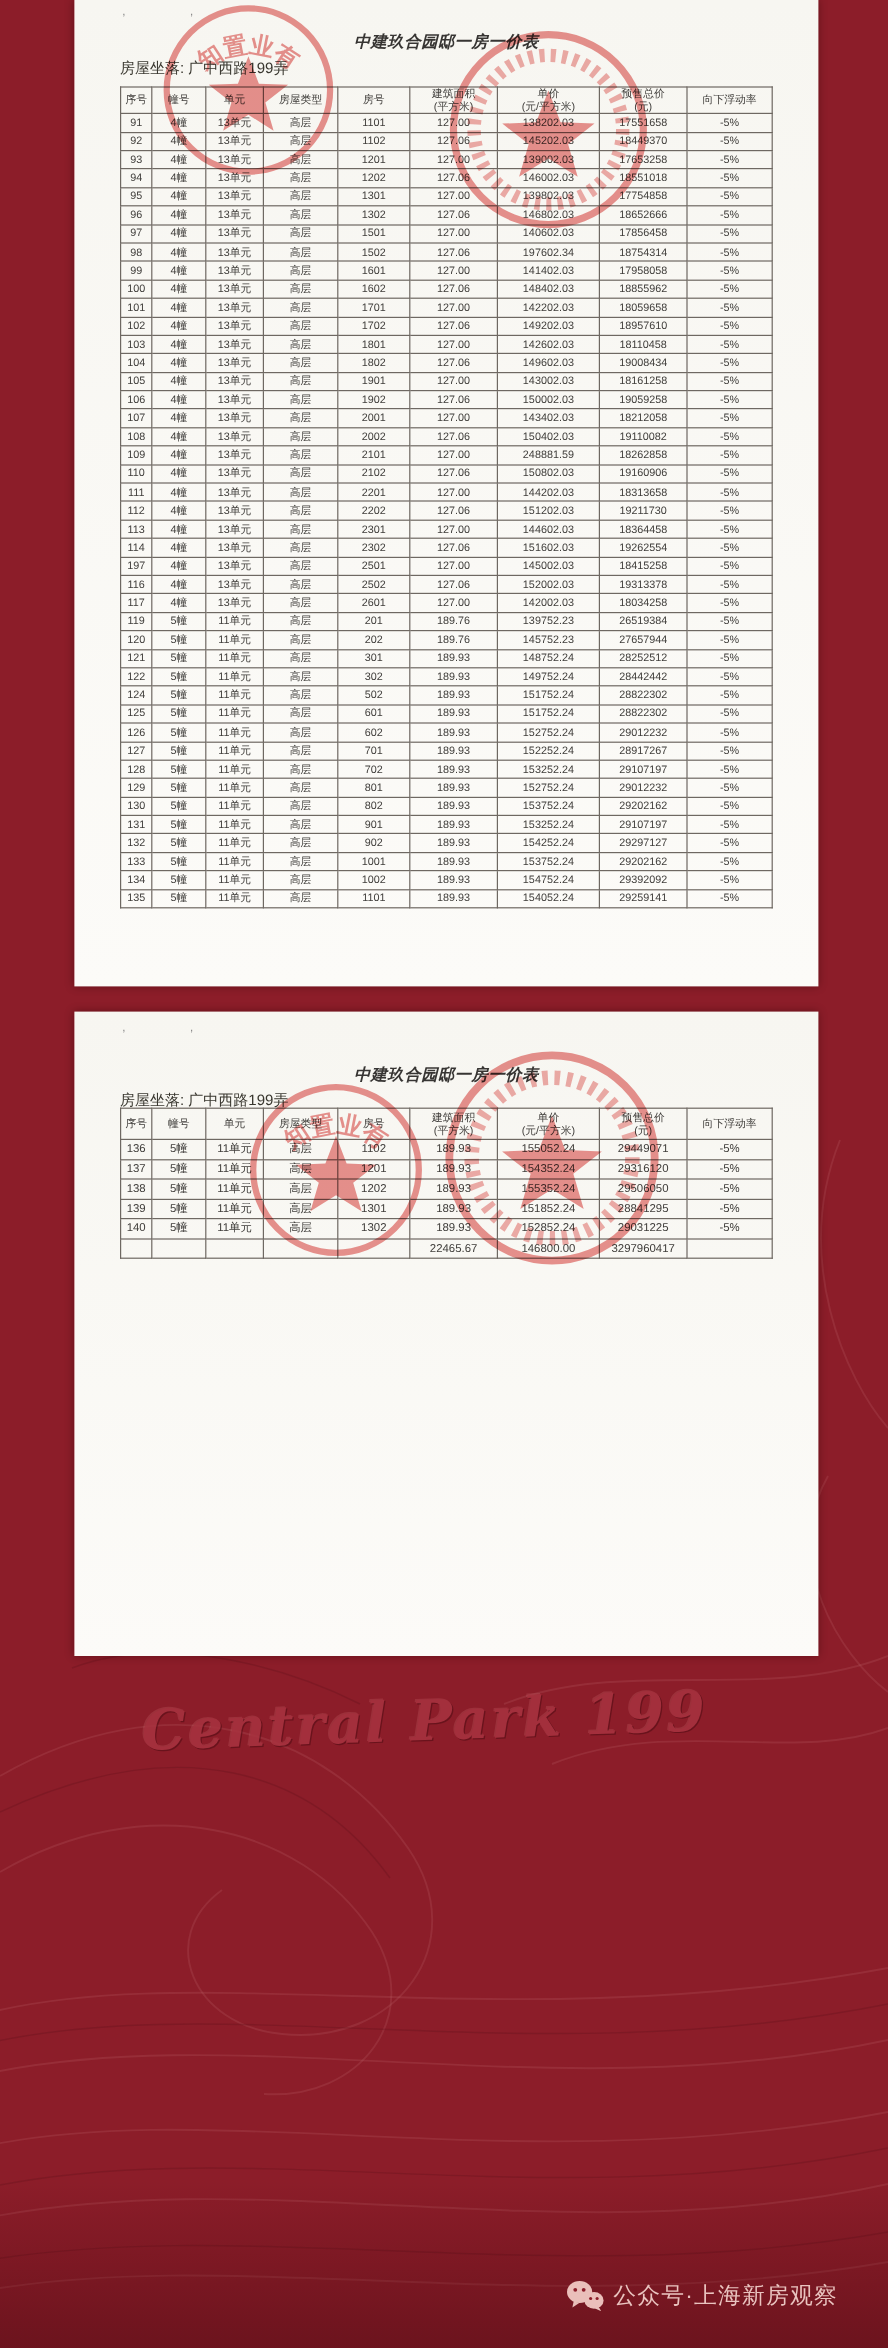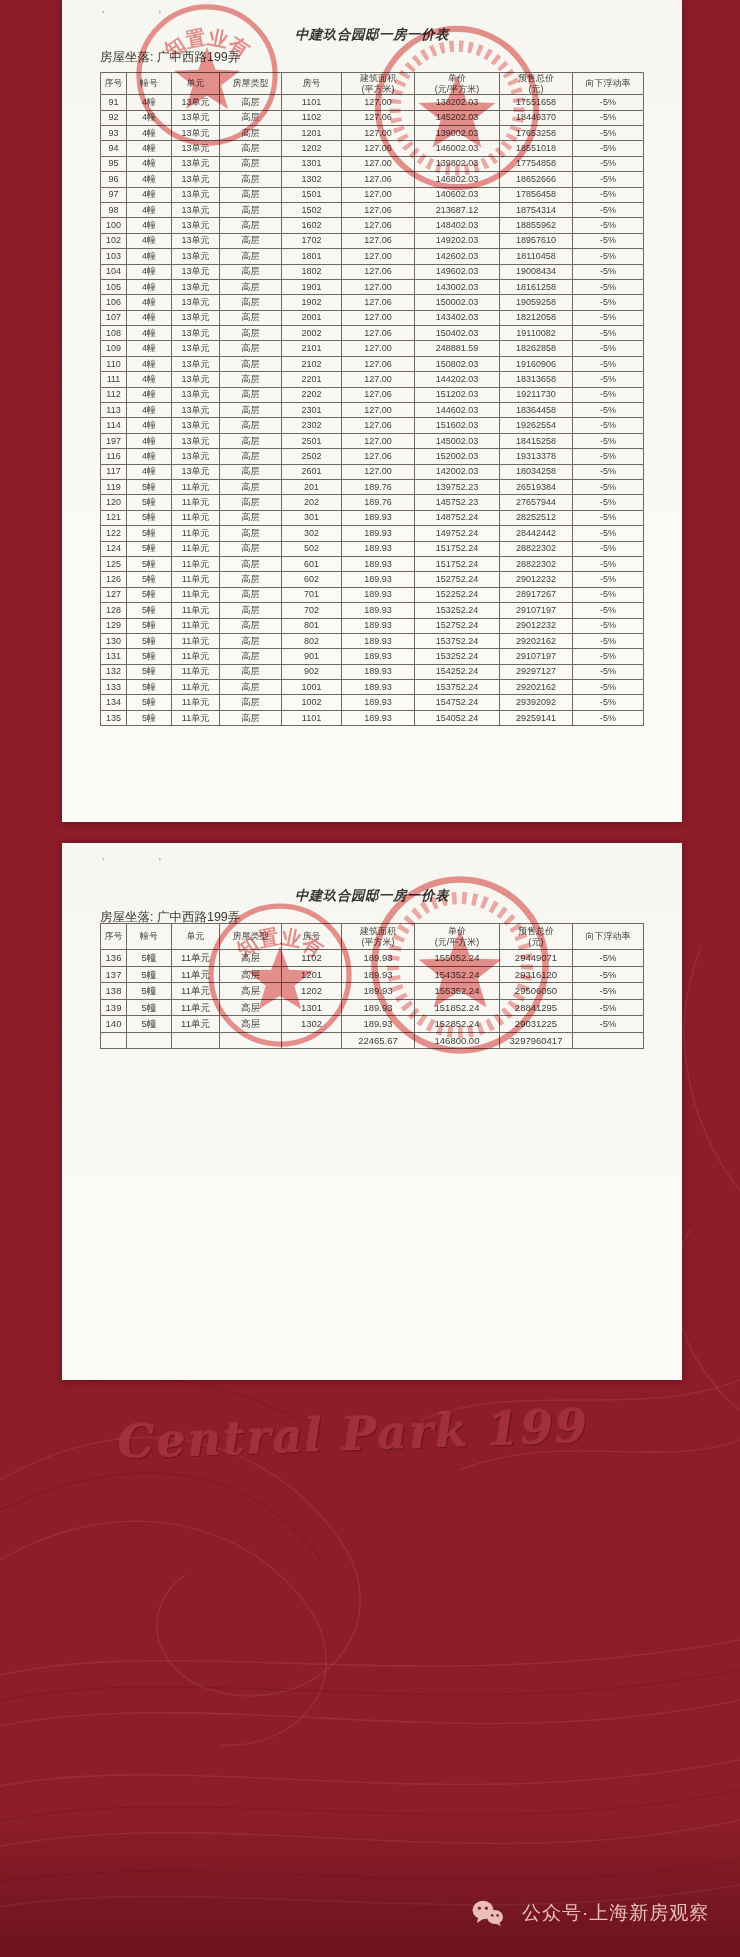--- a/index.html
+++ b/index.html
@@ -65,21 +65,21 @@
   .page1 .price-table th{height:21px;}
   .page2 .price-table th{height:25px;}
   .price-table td{font-size:9px;line-height:1;}
   .page1 .price-table td{height:14.4px;}
   .page2 .price-table td{height:15.5px;font-size:9.5px;}
   
   .seal{position:absolute;mix-blend-mode:multiply;opacity:.55;pointer-events:none;}
   
   .footer{
     position:absolute;left:472px;top:1897px;height:32px;
-    display:flex;align-items:center;gap:18px;
+    display:flex;align-items:center;gap:7px;
   }
   .footer-label{
     color:#e9c3bf;font-size:19px;letter-spacing:1px;white-space:nowrap;
   }
 </style>
 </head>
 <body>
 
 <svg class="bg-pattern" width="740" height="1957" viewBox="0 0 740 1957">
   <g fill="none" stroke="#c06a6d" stroke-opacity="0.22" stroke-width="1.6">
@@ -221,33 +221,55 @@
           <td>17856458</td>
           <td>-5%</td>
         </tr>
         <tr>
           <td>98</td>
           <td>4幢</td>
           <td>13单元</td>
           <td>高层</td>
           <td>1502</td>
           <td>127.06</td>
-          <td>213687.12</td>
+          <td>197602.34</td>
           <td>18754314</td>
+          <td>-5%</td>
+        </tr>
+        <tr>
+          <td>99</td>
+          <td>4幢</td>
+          <td>13单元</td>
+          <td>高层</td>
+          <td>1601</td>
+          <td>127.00</td>
+          <td>141402.03</td>
+          <td>17958058</td>
           <td>-5%</td>
         </tr>
         <tr>
           <td>100</td>
           <td>4幢</td>
           <td>13单元</td>
           <td>高层</td>
           <td>1602</td>
           <td>127.06</td>
           <td>148402.03</td>
           <td>18855962</td>
+          <td>-5%</td>
+        </tr>
+        <tr>
+          <td>101</td>
+          <td>4幢</td>
+          <td>13单元</td>
+          <td>高层</td>
+          <td>1701</td>
+          <td>127.00</td>
+          <td>142202.03</td>
+          <td>18059658</td>
           <td>-5%</td>
         </tr>
         <tr>
           <td>102</td>
           <td>4幢</td>
           <td>13单元</td>
           <td>高层</td>
           <td>1702</td>
           <td>127.06</td>
           <td>149202.03</td>

